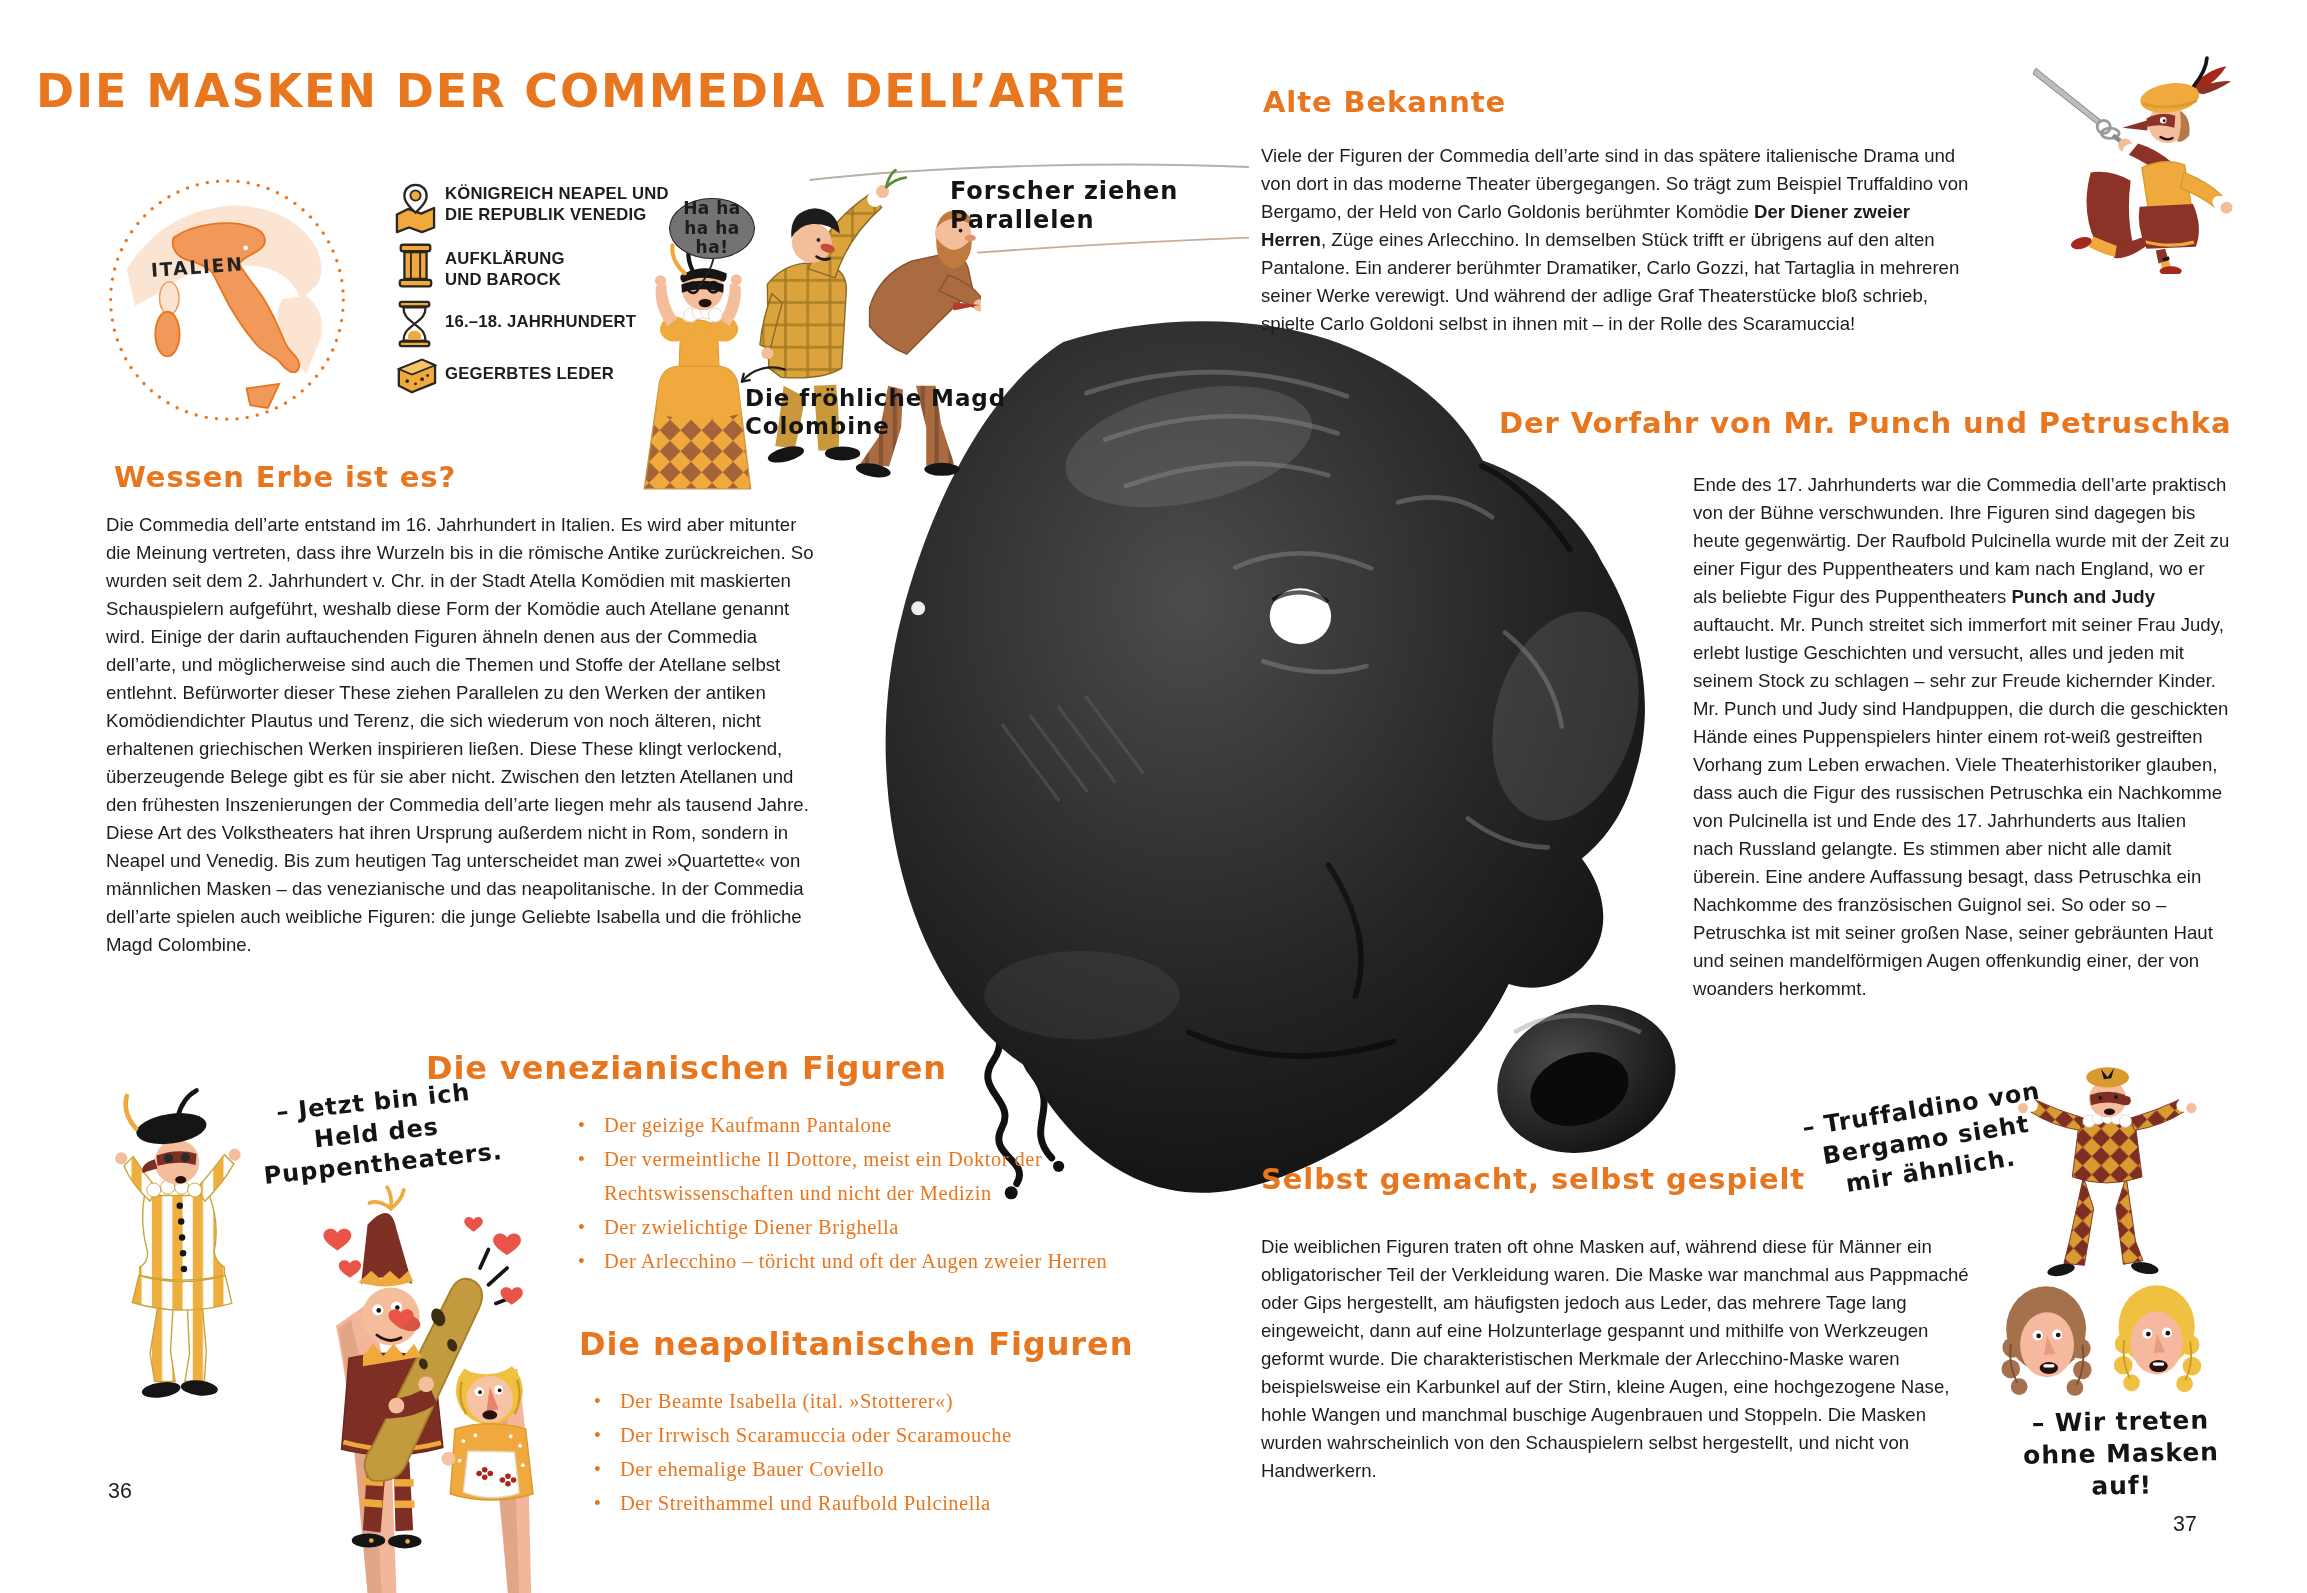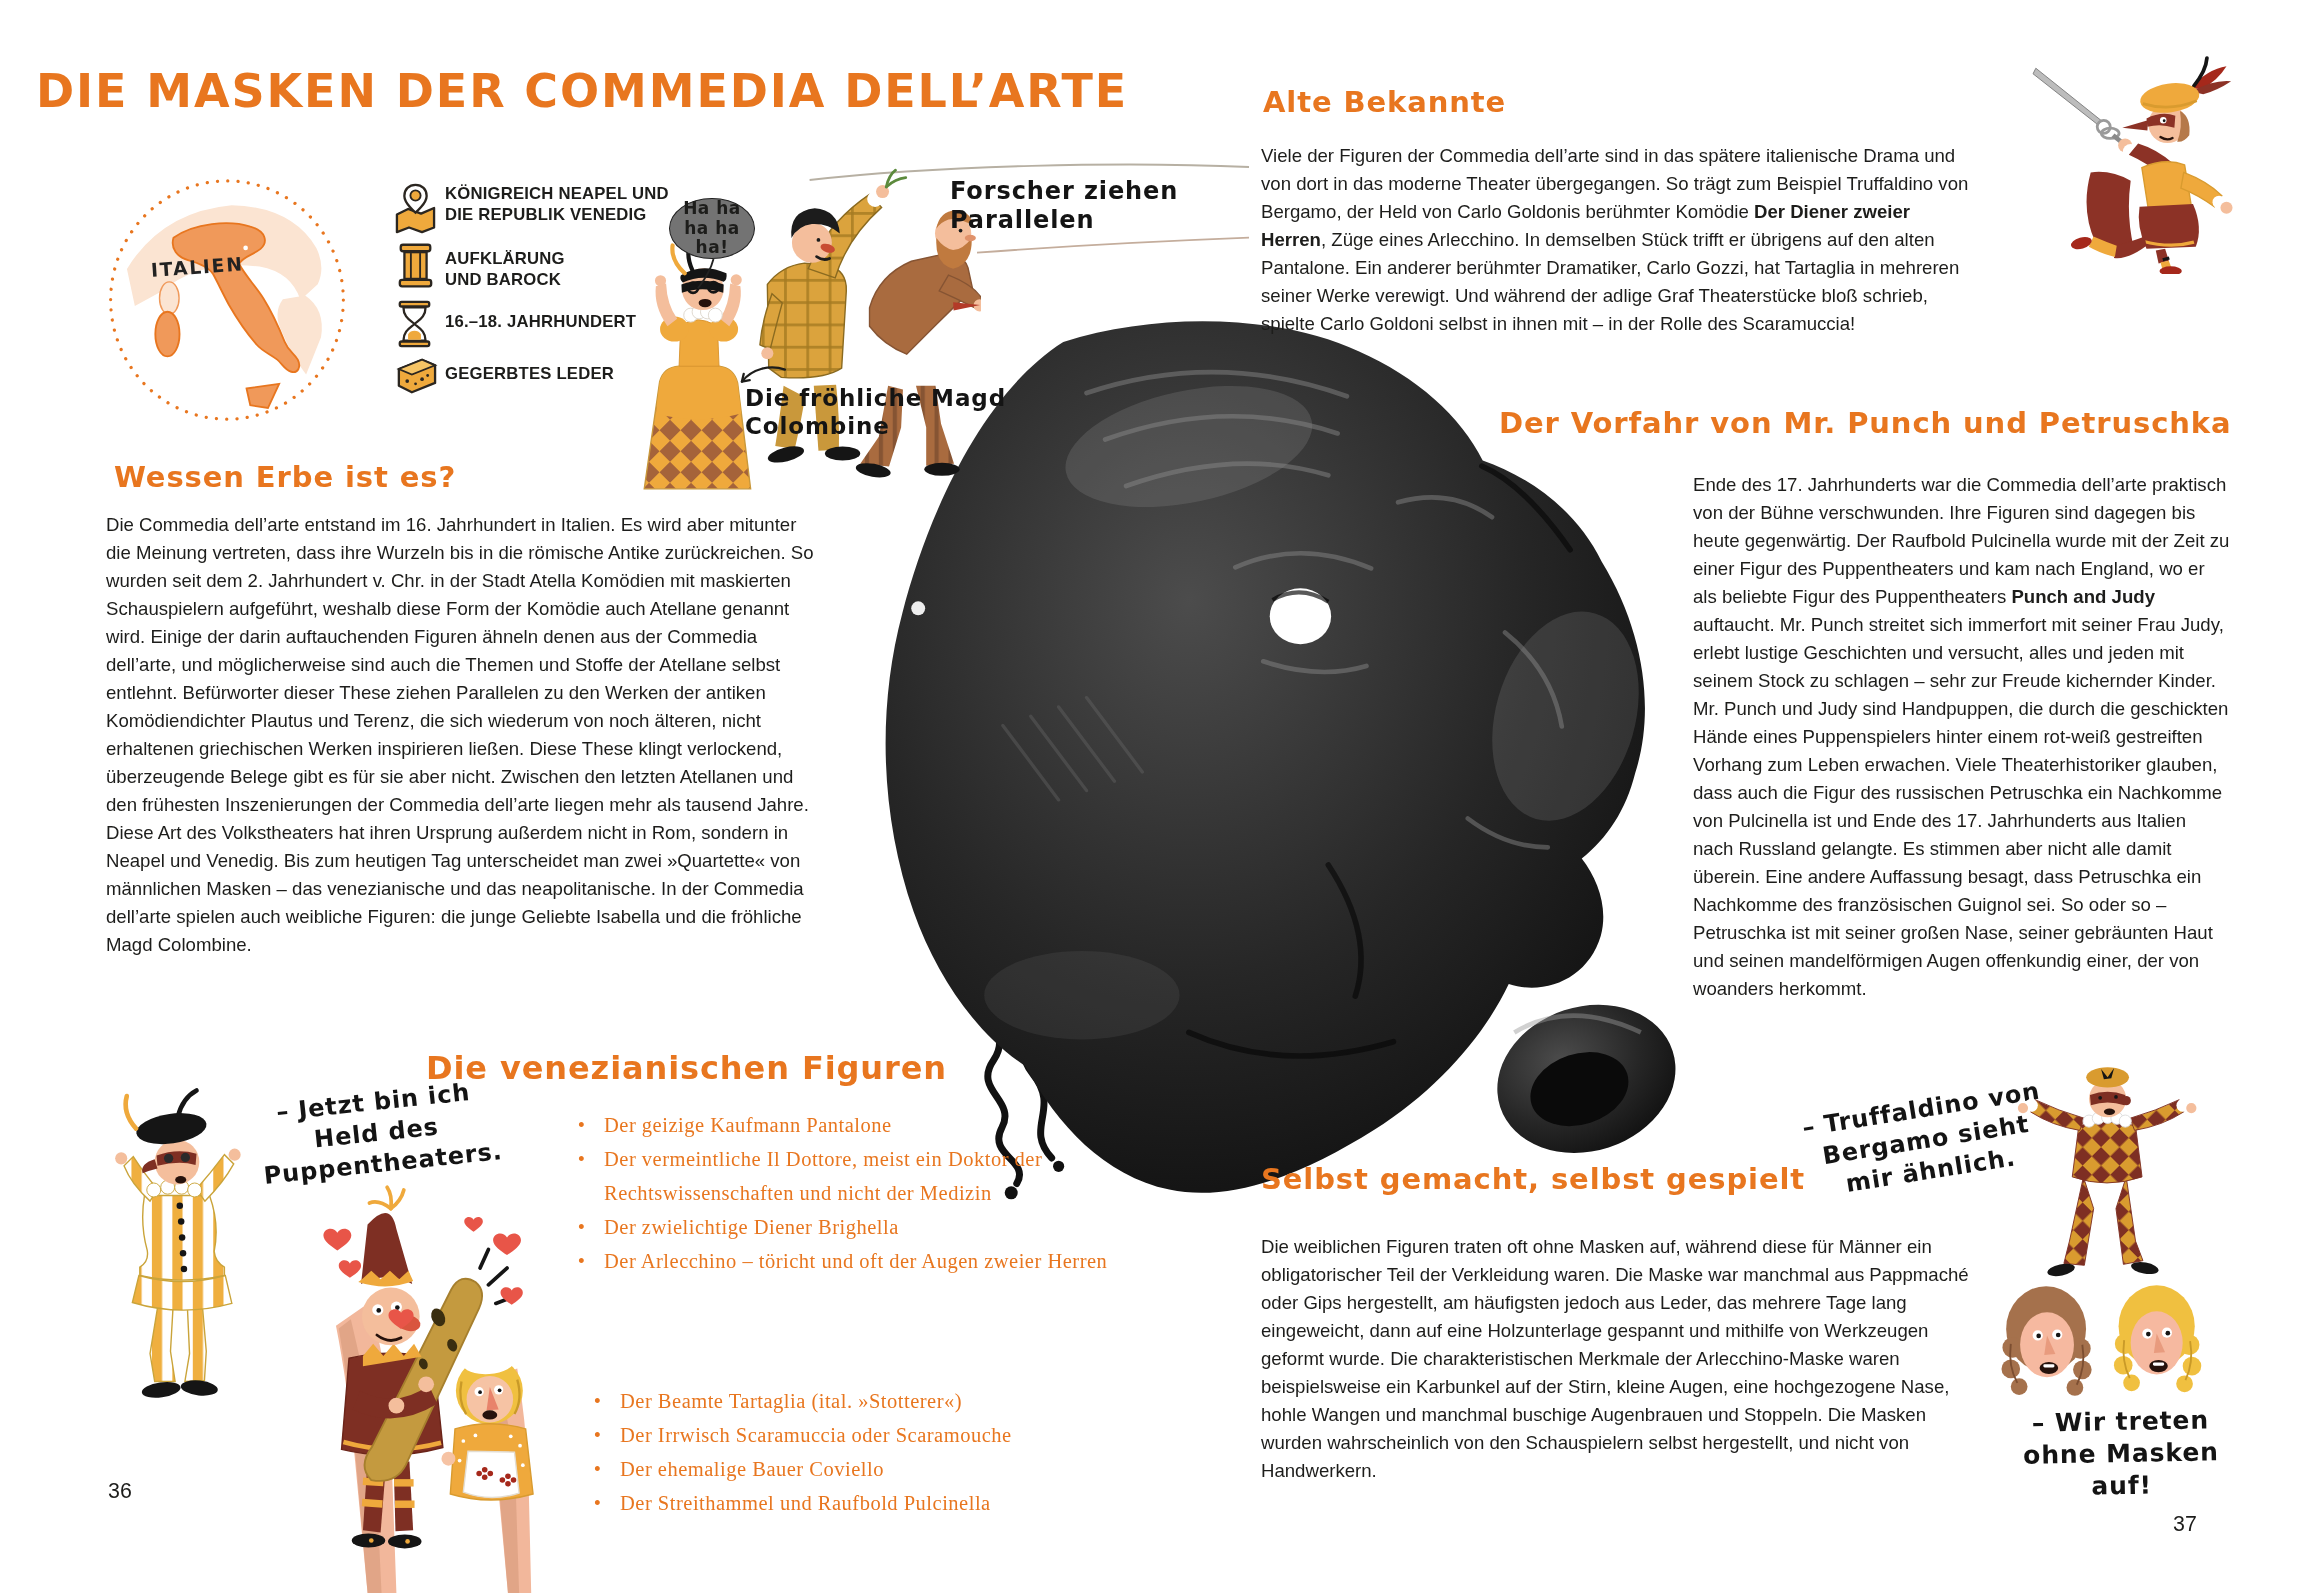--- a/index.html
+++ b/index.html
@@ -274,22 +274,23 @@
   <div class="abs body" style="left:106px;top:511px;width:712px">Die Commedia dell’arte entstand im 16. Jahrhundert in Italien. Es wird aber mitunter die Meinung vertreten, dass ihre Wurzeln bis in die römische Antike zurückreichen. So wurden seit dem 2. Jahrhundert v. Chr. in der Stadt Atella Komödien mit maskierten Schauspielern aufgeführt, weshalb diese Form der Komödie auch Atellane genannt wird. Einige der darin auftauchenden Figuren ähneln denen aus der Commedia dell’arte, und möglicherweise sind auch die Themen und Stoffe der Atellane selbst entlehnt. Befürworter dieser These ziehen Parallelen zu den Werken der antiken Komödiendichter Plautus und Terenz, die sich wiederum von noch älteren, nicht erhaltenen griechischen Werken inspirieren ließen. Diese These klingt verlockend, überzeugende Belege gibt es für sie aber nicht. Zwischen den letzten Atellanen und den frühesten Inszenierungen der Commedia dell’arte liegen mehr als tausend Jahre. Diese Art des Volkstheaters hat ihren Ursprung außerdem nicht in Rom, sondern in Neapel und Venedig. Bis zum heutigen Tag unterscheidet man zwei »Quartette« von männlichen Masken – das venezianische und das neapolitanische. In der Commedia dell’arte spielen auch weibliche Figuren: die junge Geliebte Isabella und die fröhliche Magd Colombine.</div>
 
   <div class="abs h3" style="left:426px;top:1049px">Die venezianischen Figuren</div>
   <ul class="abs olist" style="left:574px;top:1108px;width:554px">
     <li>Der geizige Kaufmann Pantalone</li>
     <li>Der vermeintliche Il Dottore, meist ein Doktor der Rechtswissenschaften und nicht der Medizin</li>
     <li>Der zwielichtige Diener Brighella</li>
     <li>Der Arlecchino – töricht und oft der Augen zweier Herren</li>
   </ul>
 
+  <div class="abs h3" style="left:579px;top:1325px">Die neapolitanischen Figuren</div>
   <ul class="abs olist" style="left:590px;top:1384px;width:554px">
-    <li>Der Beamte Tartaglia (ital. »Stotterer«)</li>
+    <li>Der Beamte Isabella (ital. »Stotterer«)</li>
     <li>Der Irrwisch Scaramuccia oder Scaramouche</li>
     <li>Der ehemalige Bauer Coviello</li>
     <li>Der Streithammel und Raufbold Pulcinella</li>
   </ul>
 
   <svg class="abs" style="left:70px;top:1084px" width="465" height="509" viewBox="0 0 1000 1095">
     <defs>
       <pattern id="stripev" width="44" height="44" patternUnits="userSpaceOnUse">
         <rect width="44" height="44" fill="#fff"></rect>
         <rect width="22" height="44" fill="#efaf3f"></rect>

